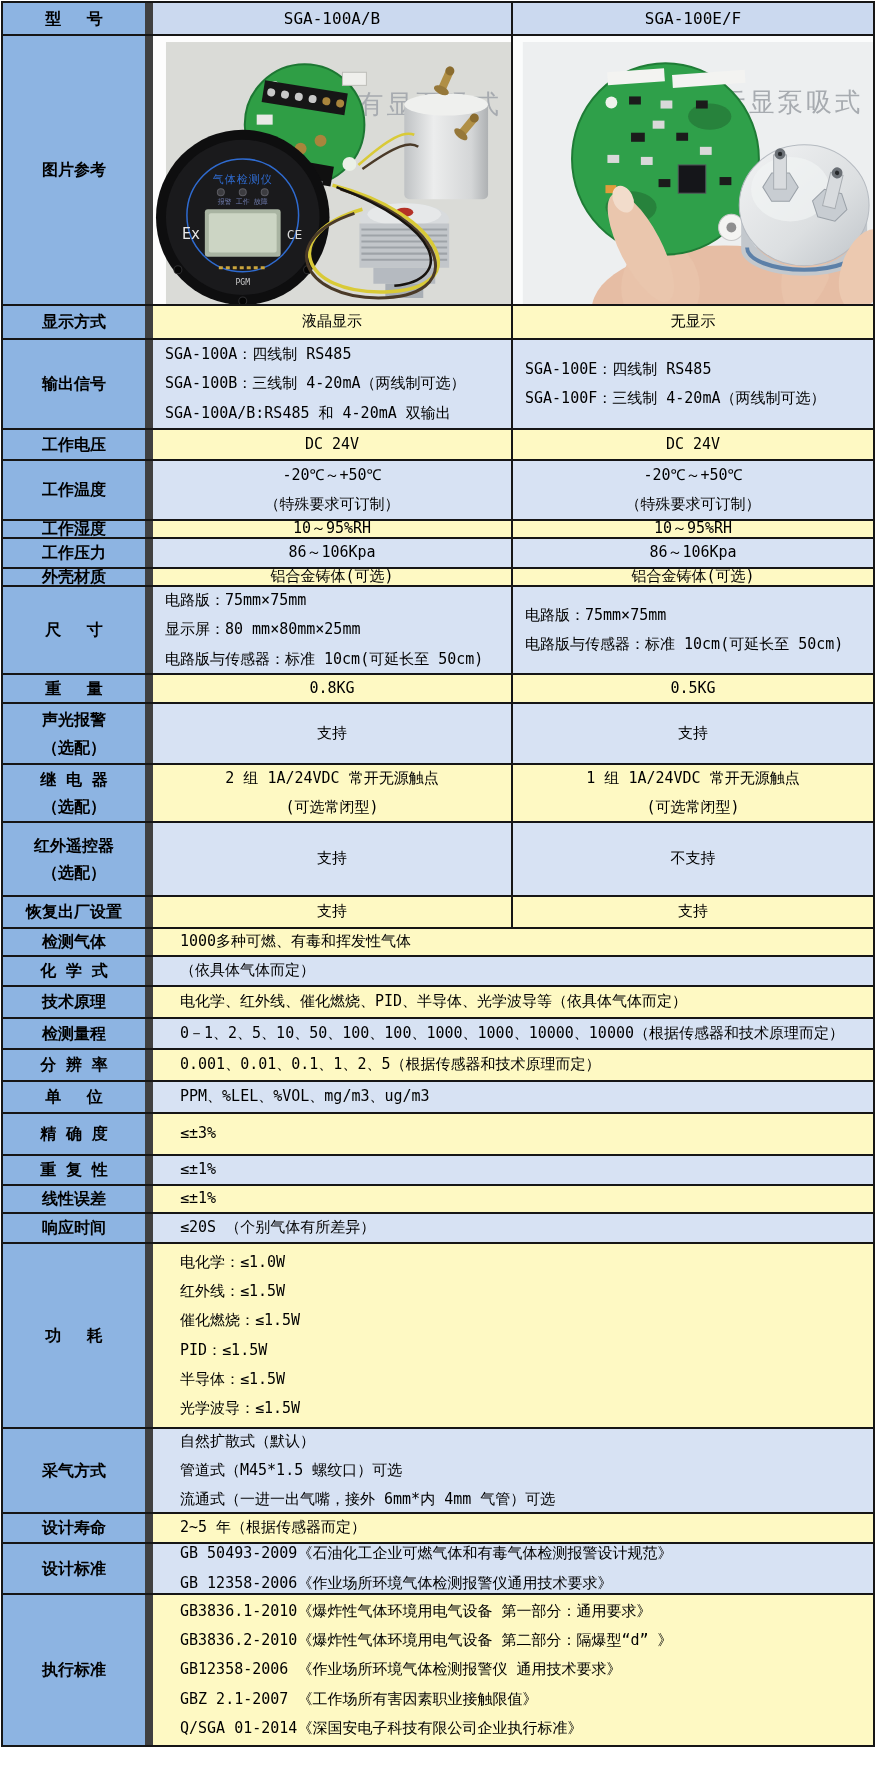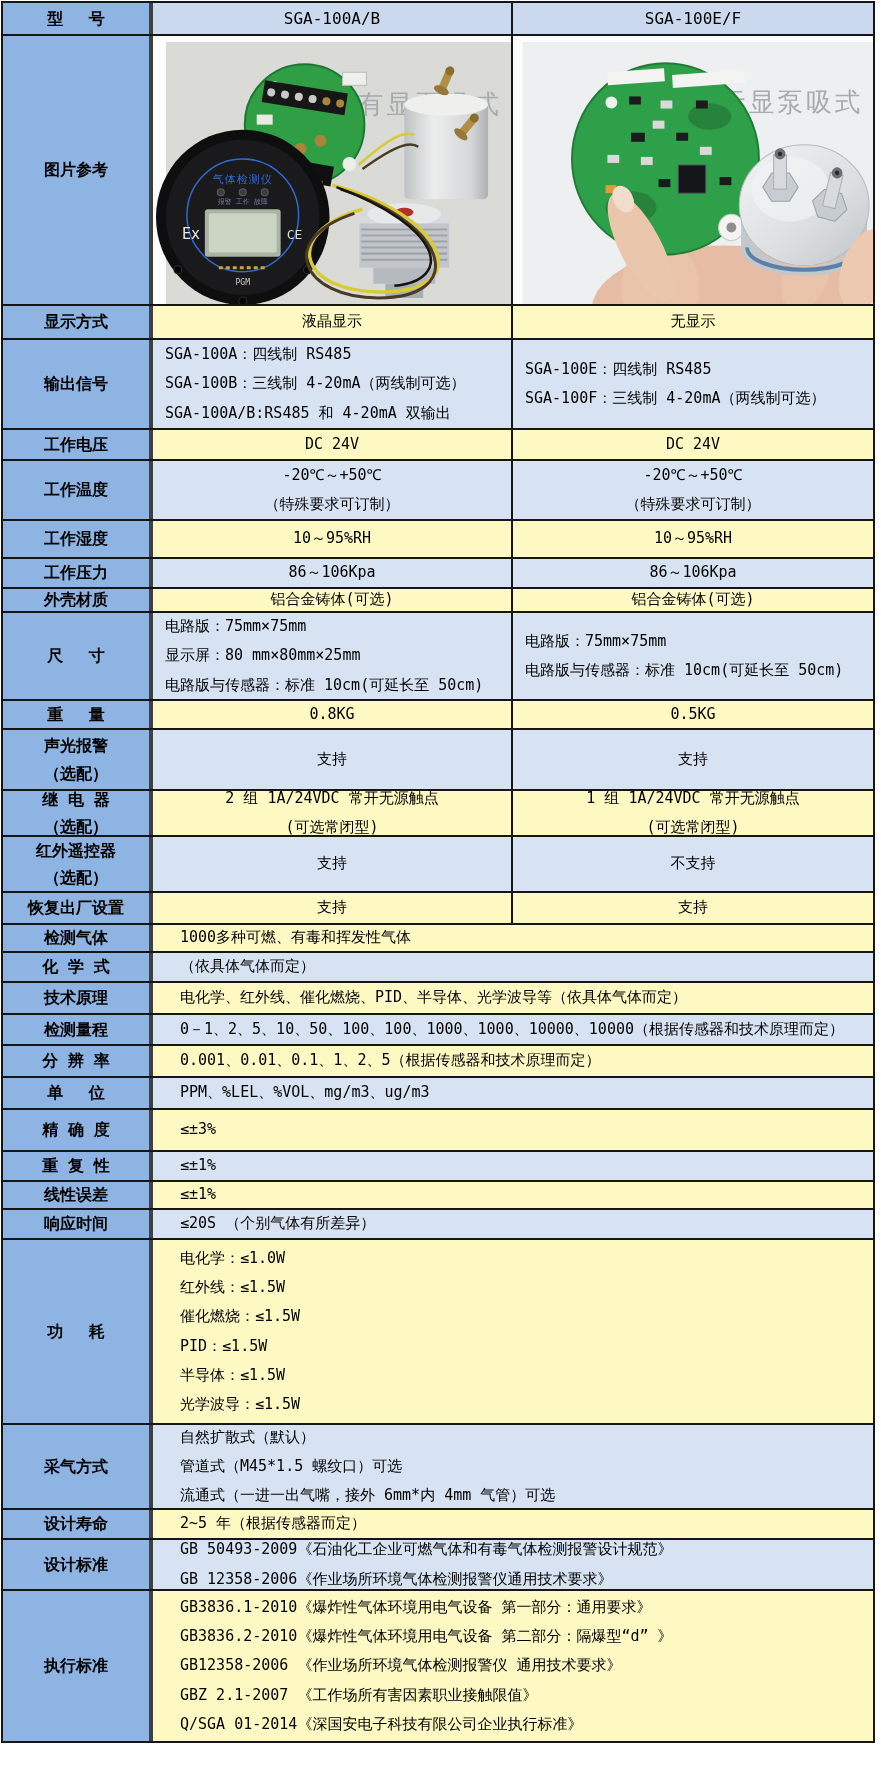--- a/index.html
+++ b/index.html
@@ -32,21 +32,21 @@
     justify-content: center;
     text-align: center;
     white-space: pre-line;
     font-size: 15px;
     line-height: 1.95;
     overflow: hidden;
   }
   .label {
     width: 150px; min-width: 150px;
     background: #8db4e2;
-    border-right: 4px solid #404040;
+    border-right: 8px solid #404040;
     font-weight: bold;
     font-size: 16px;
     line-height: 1.7;
   }
   .v1 { width: 360px; min-width: 360px; border-right: 2px solid #161616; }
   .v2 { flex: 1; }
   .full { flex: 1; justify-content: flex-start; text-align: left; padding: 0 10px 0 27px; }
   .la { justify-content: flex-start; text-align: left; padding: 0 8px 0 12px; }
   .bgd { background: #fef9c3; }
   .bgl { background: #d7e2f3; }
@@ -250,31 +250,31 @@
       <div class="cell v1 bgd">DC 24V</div>
       <div class="cell v2 bgd">DC 24V</div>
     </div>
     <div class="row" style="height:60px">
       <div class="cell label">工作温度</div>
       <div class="cell v1 bgl">-20℃～+50℃
 （特殊要求可订制）</div>
       <div class="cell v2 bgl">-20℃～+50℃
 （特殊要求可订制）</div>
     </div>
-    <div class="row" style="height:38px">
+    <div class="row" style="height:18px">
       <div class="cell label">工作湿度</div>
       <div class="cell v1 bgd">10～95%RH</div>
       <div class="cell v2 bgd">10～95%RH</div>
     </div>
     <div class="row" style="height:30px">
       <div class="cell label">工作压力</div>
       <div class="cell v1 bgl">86～106Kpa</div>
       <div class="cell v2 bgl">86～106Kpa</div>
     </div>
-    <div class="row" style="height:24px">
+    <div class="row" style="height:18px">
       <div class="cell label">外壳材质</div>
       <div class="cell v1 bgd">铝合金铸体(可选)</div>
       <div class="cell v2 bgd">铝合金铸体(可选)</div>
     </div>
     <div class="row" style="height:88px">
       <div class="cell label">尺　 寸</div>
       <div class="cell v1 bgl la">电路版：75mm×75mm
 显示屏：80 mm×80mm×25mm
 电路版与传感器：标准 10cm(可延长至 50cm)</div>
       <div class="cell v2 bgl la">电路版：75mm×75mm
@@ -284,29 +284,29 @@
       <div class="cell label">重　 量</div>
       <div class="cell v1 bgd">0.8KG</div>
       <div class="cell v2 bgd">0.5KG</div>
     </div>
     <div class="row" style="height:61px">
       <div class="cell label">声光报警
 （选配）</div>
       <div class="cell v1 bgl">支持</div>
       <div class="cell v2 bgl">支持</div>
     </div>
-    <div class="row" style="height:46px">
+    <div class="row" style="height:58px">
       <div class="cell label">继 电 器
 （选配）</div>
       <div class="cell v1 bgd">2 组 1A/24VDC 常开无源触点
 (可选常闭型)</div>
       <div class="cell v2 bgd">1 组 1A/24VDC 常开无源触点
 (可选常闭型)</div>
     </div>
-    <div class="row" style="height:56px">
+    <div class="row" style="height:74px">
       <div class="cell label">红外遥控器
 （选配）</div>
       <div class="cell v1 bgl">支持</div>
       <div class="cell v2 bgl">不支持</div>
     </div>
     <div class="row" style="height:32px">
       <div class="cell label">恢复出厂设置</div>
       <div class="cell v1 bgd">支持</div>
       <div class="cell v2 bgd">支持</div>
     </div>

